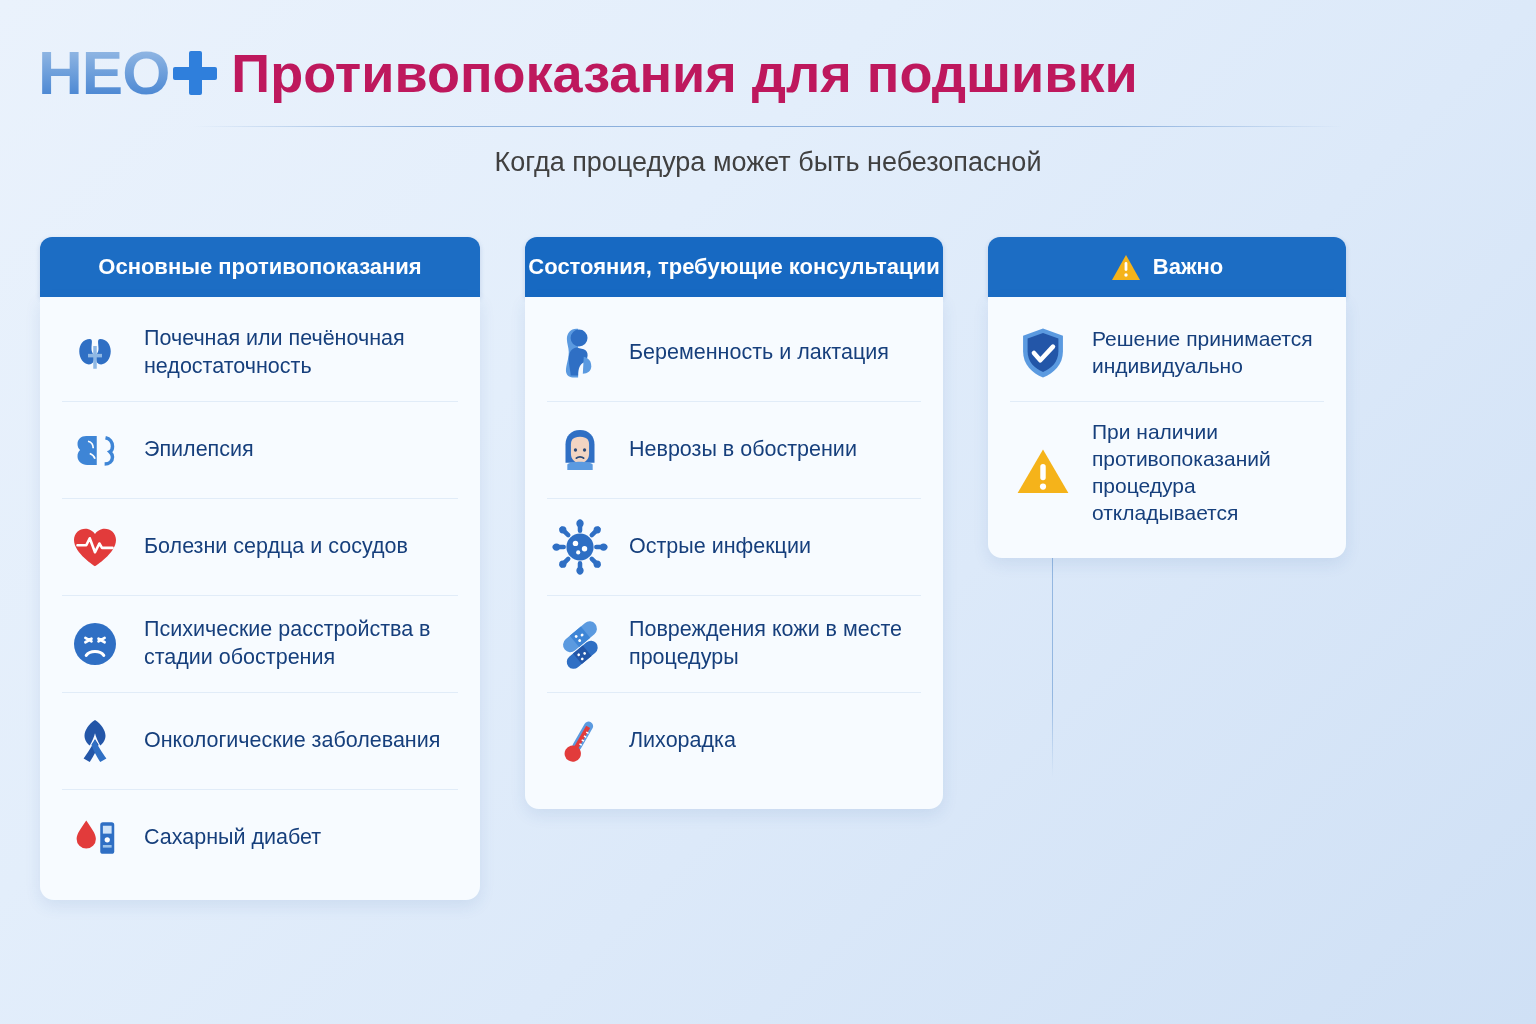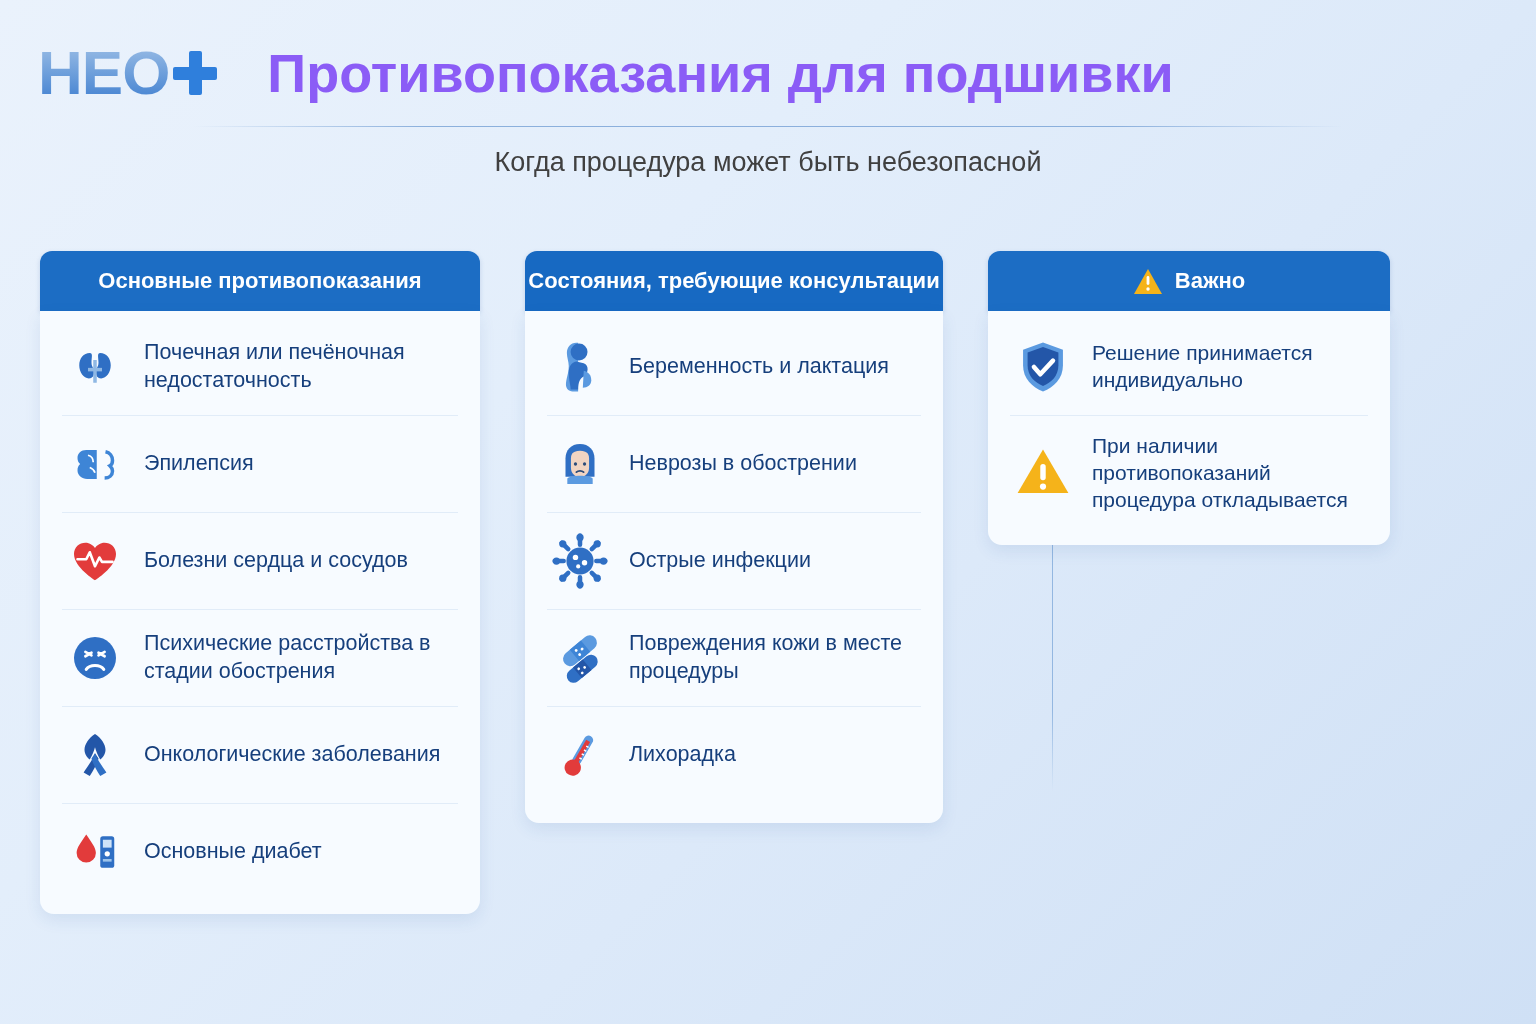--- a/index.html
+++ b/index.html
@@ -24,21 +24,21 @@
   
   .header {
     padding: 42px 0 0 0;
     text-align: center;
   }
   .title-row {
     display: flex;
     align-items: center;
     justify-content: flex-start;
     padding-left: 38px;
-    gap: 30px;
+    gap: 14px;
   }
   .logo {
     display: flex;
     align-items: center;
     font-size: 62px;
     font-weight: bold;
     letter-spacing: -1px;
     line-height: 1;
     color: #1b4fa0;
   }
@@ -63,54 +63,53 @@
   }
   .logo-cross::before {
     left: 16px; top: 0; width: 13px; height: 44px;
   }
   .logo-cross::after {
     top: 16px; left: 0; width: 44px; height: 13px;
   }
   .main-title {
     font-size: 54px;
     font-weight: bold;
-    color: #8b5cf6;
+    color: #be185d;
     line-height: 1.05;
     white-space: nowrap;
-    margin-left: 20px;
   }
   .divider {
     width: 1150px;
     height: 1px;
     margin: 22px auto 0 auto;
     background: linear-gradient(90deg, rgba(130,170,220,0) 0%, rgba(110,155,210,0.75) 20%, rgba(110,155,210,0.75) 80%, rgba(130,170,220,0) 100%);
   }
   .subtitle {
     margin-top: 20px;
     font-size: 27px;
     color: #404040;
     text-align: center;
   }
 
   
   .columns {
     position: absolute;
-    top: 251px;
+    top: 237px;
     left: 40px;
     right: 40px;
     display: flex;
     gap: 0;
     align-items: flex-start;
   }
   .col {
     position: relative;
   }
   .col-1 { width: 440px; margin-right: 45px; }
   .col-2 { width: 418px; margin-right: 45px; }
-  .col-3 { width: 402px; }
+  .col-3 { width: 358px; }
 
   .col-sep {
     position: absolute;
     top: 0;
     width: 1px;
     height: 540px;
     background: linear-gradient(180deg, rgba(150,185,225,0) 0%, rgba(140,178,222,0.9) 15%, rgba(140,178,222,0.9) 85%, rgba(150,185,225,0) 100%);
   }
   .sep-1 { left: 1012px; }
 
@@ -251,21 +250,21 @@
         <div class="item">
           <span class="item-icon">
             <svg width="56" height="56" viewBox="0 0 64 64">
               <path d="M22 12c-6 9-11 15-11 21a11 11 0 0022 0c0-6-5-12-11-21z" fill="#e23b3b"></path>
               <rect x="38" y="14" width="16" height="36" rx="3" fill="#2f6fc4"></rect>
               <rect x="41" y="18" width="10" height="9" fill="#cfe3f8"></rect>
               <circle cx="46" cy="34" r="3" fill="#ffffff"></circle>
               <rect x="41" y="40" width="10" height="3" fill="#9cc3ea"></rect>
             </svg>
           </span>
-          <span class="item-text">Основные диабет</span>
+          <span class="item-text">Сахарный диабет</span>
         </div>
 
       </div>
     </div>
 
     <div class="col col-2">
       <div class="card-head blue2">
         <span>Состояния, требующие консультации</span>
       </div>
       <div class="card-body">

